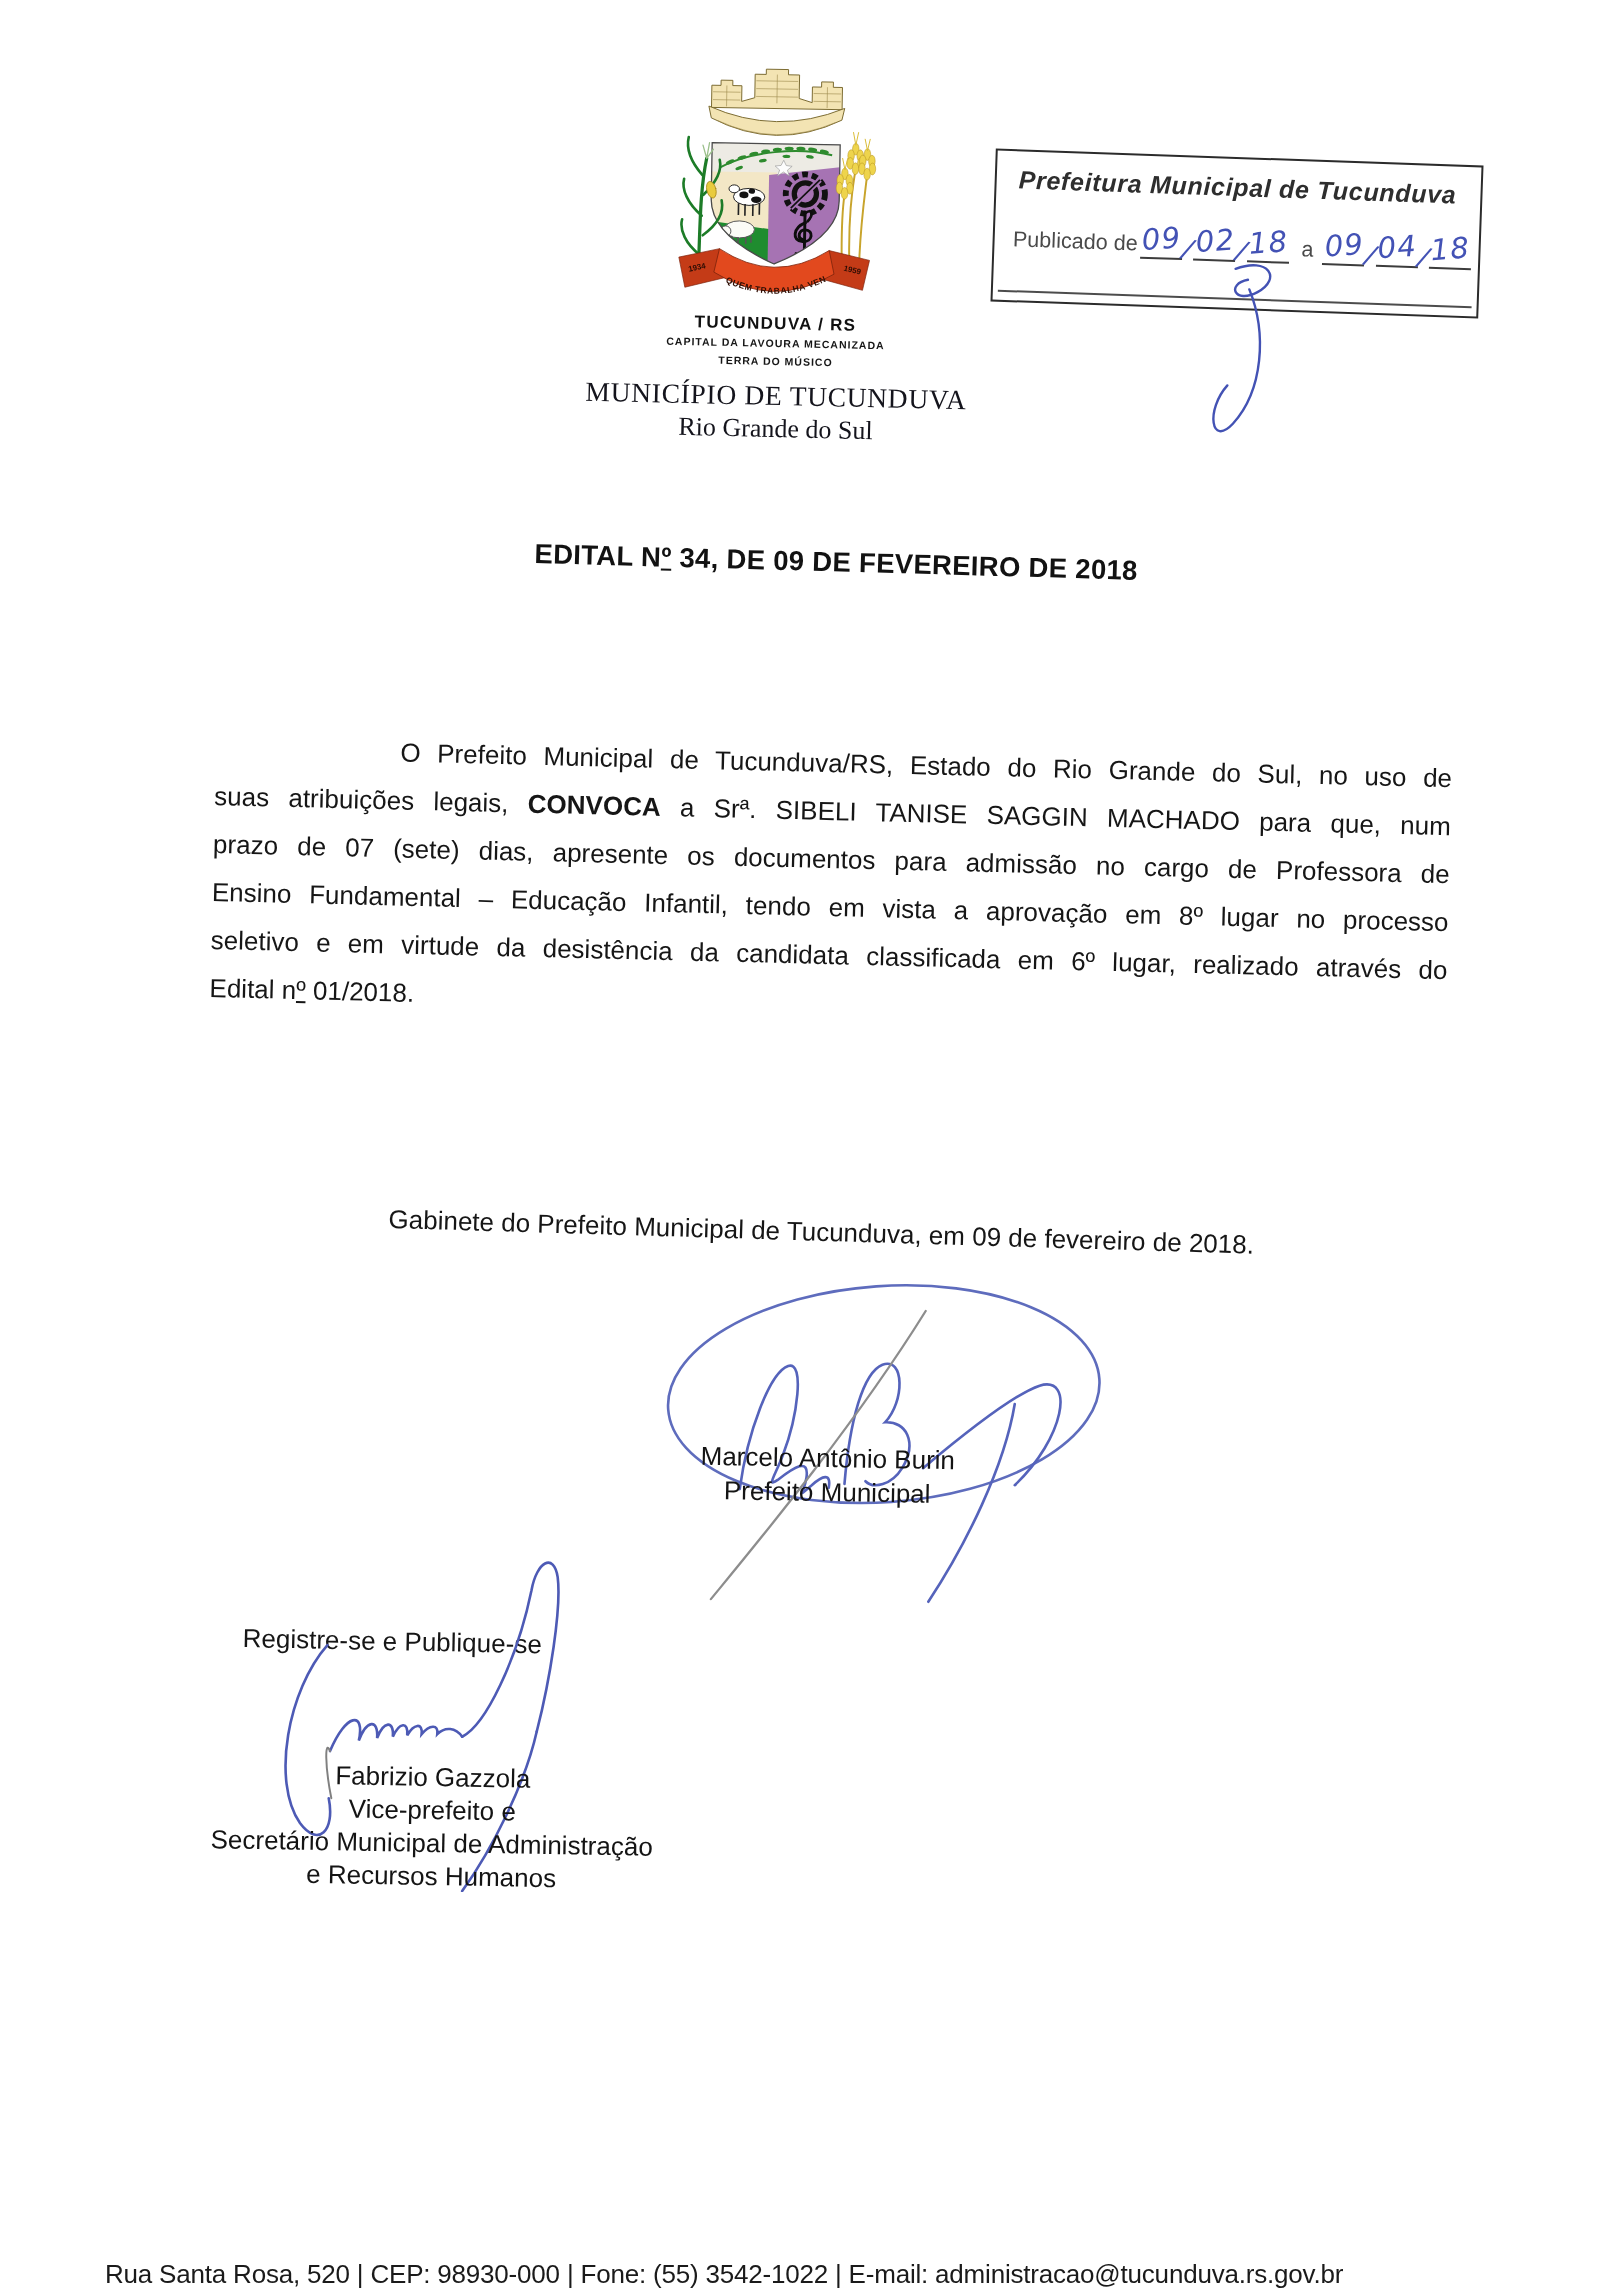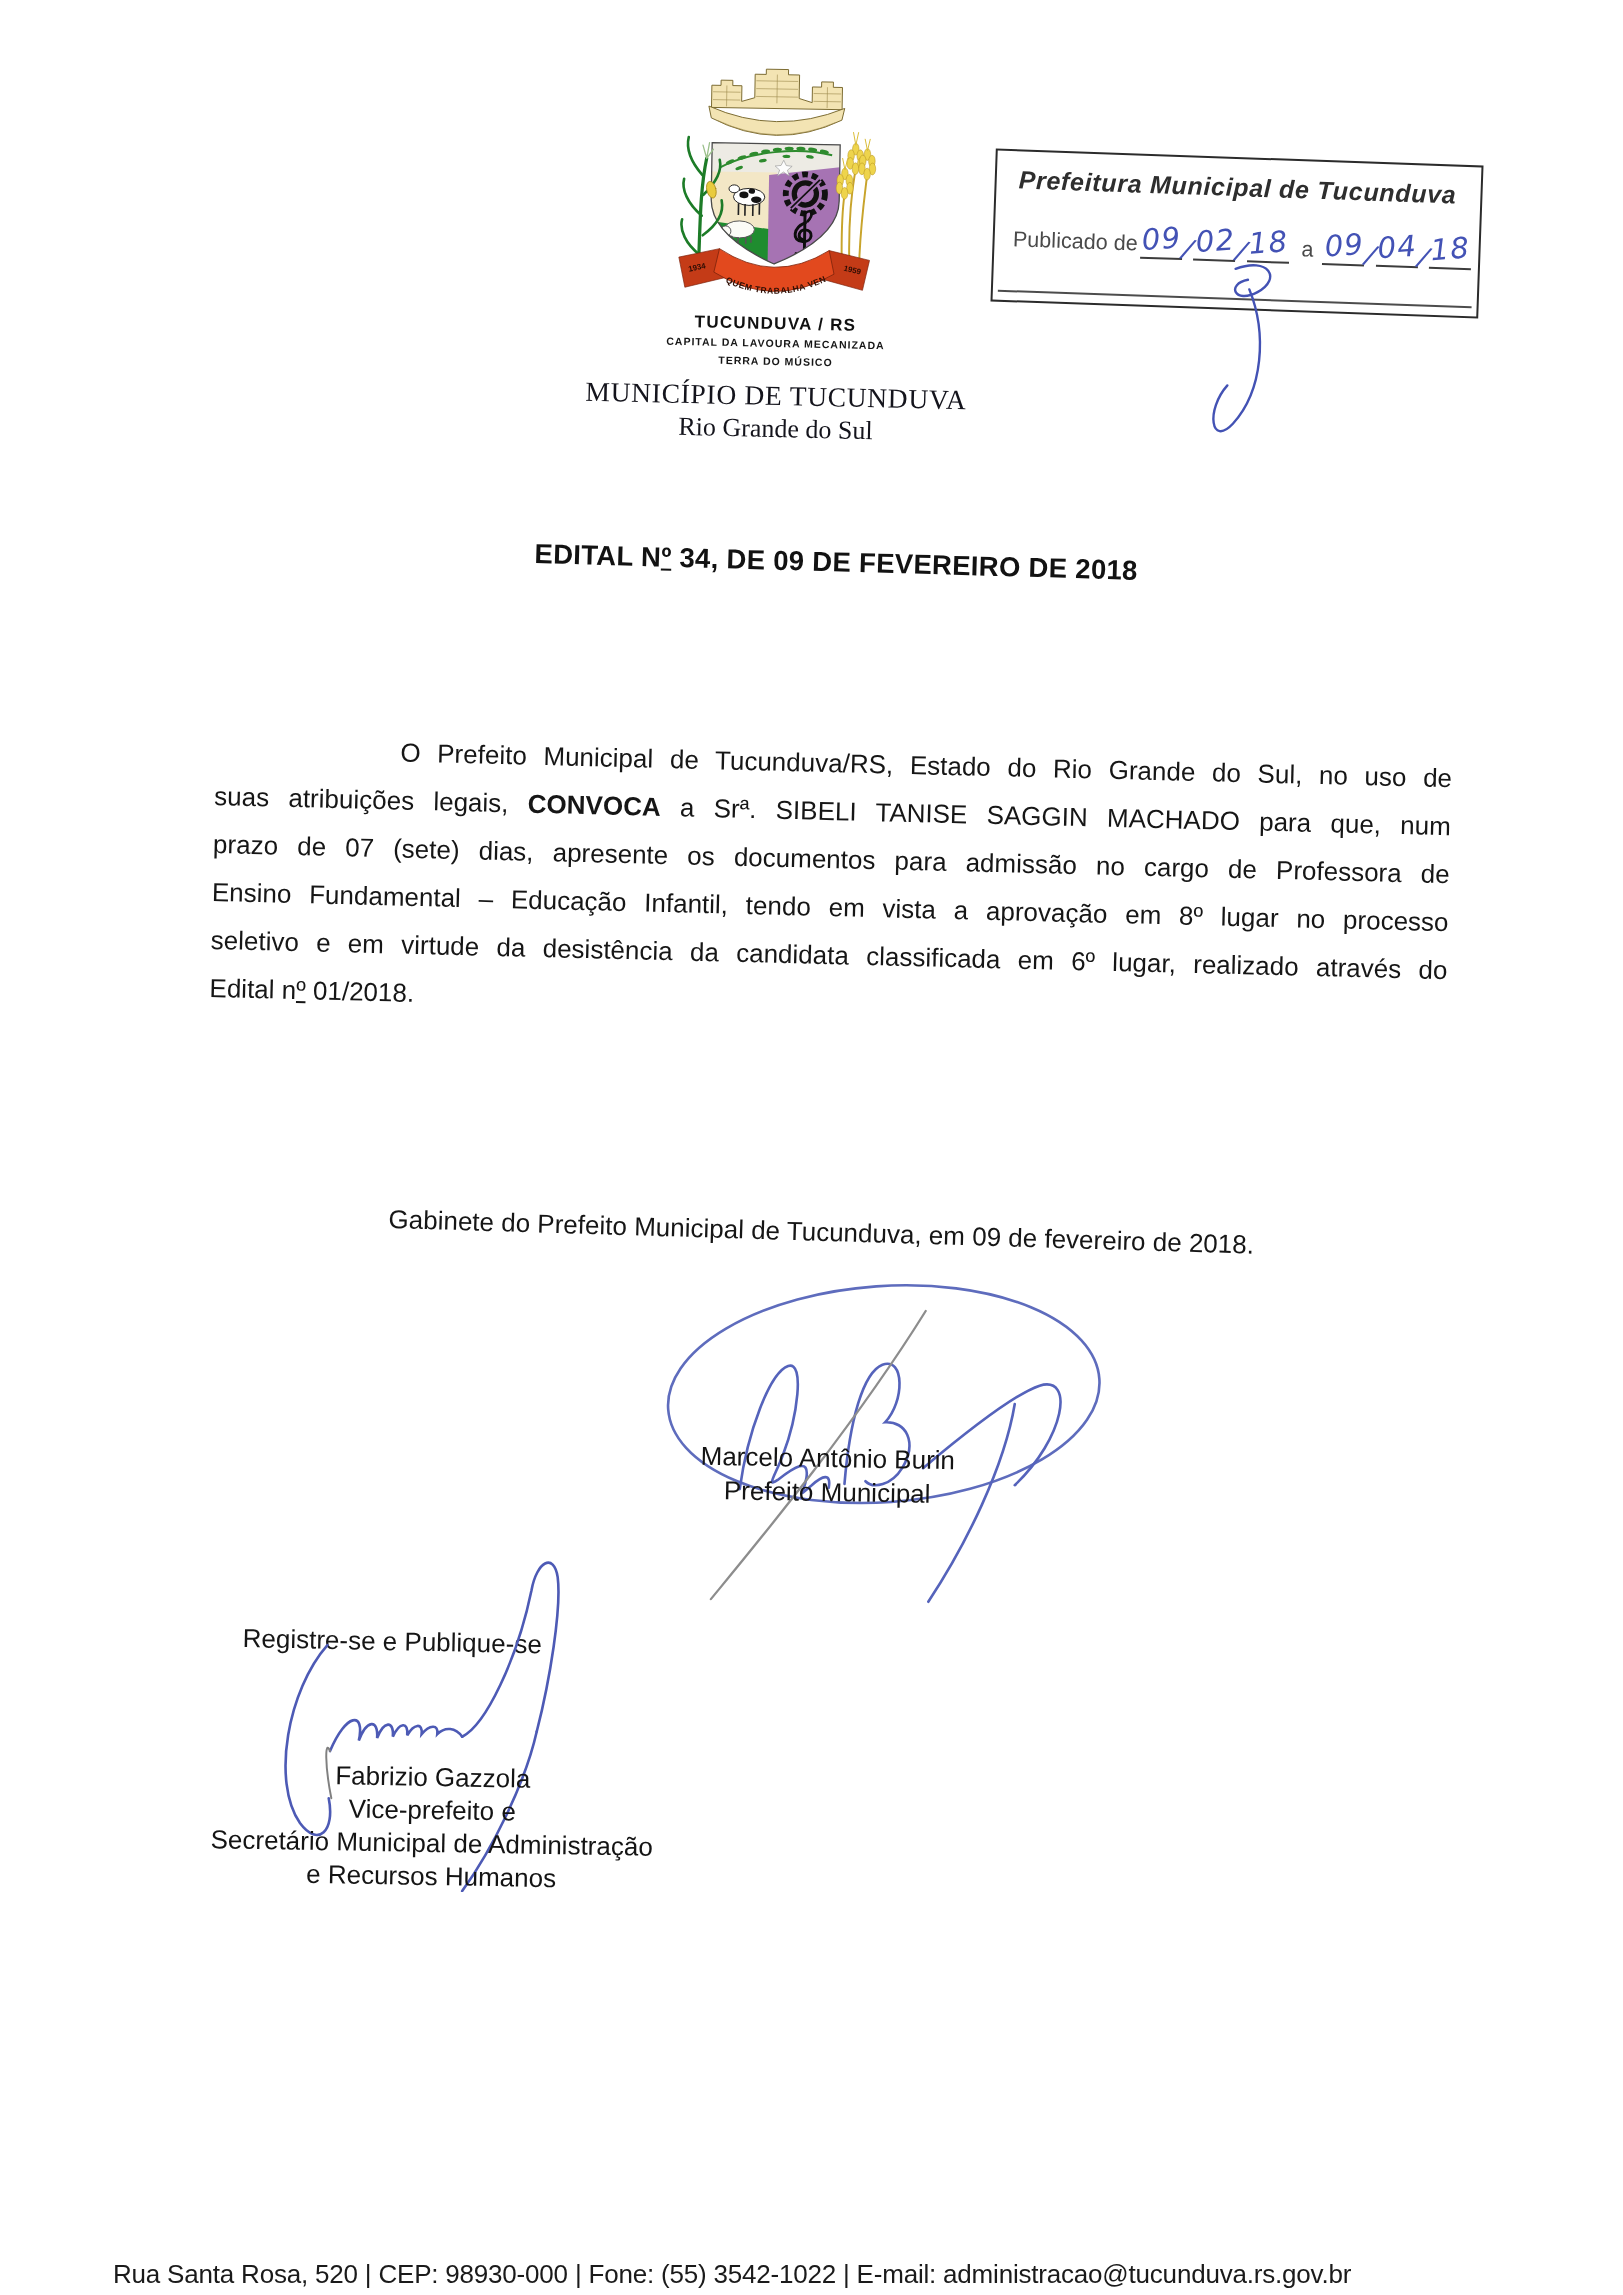--- a/index.html
+++ b/index.html
@@ -96,21 +96,21 @@
   .vice-sig{left:262px;top:1535px;width:471px;height:357px;}
   .vice-block{
     left:167px;top:1761px;width:530px;text-align:center;
     font-size:26px;line-height:33px;transform:rotate(1deg);color:#141414;
   }
   .stamp-sig{left:1178px;top:249px;width:144px;height:196px;}
 
   
   .footer-line{
     left:105px;top:2259px;white-space:nowrap;
-    font-size:26px;color:#1a1a1a;letter-spacing:-0.2px;margin-left:8px;
+    font-size:26px;color:#1a1a1a;letter-spacing:-0.2px;
   }
 </style>
 </head>
 <body>
 
 <div class="page">
 
   <svg class="abs crest" viewBox="0 0 320 360">
 
     <g>

